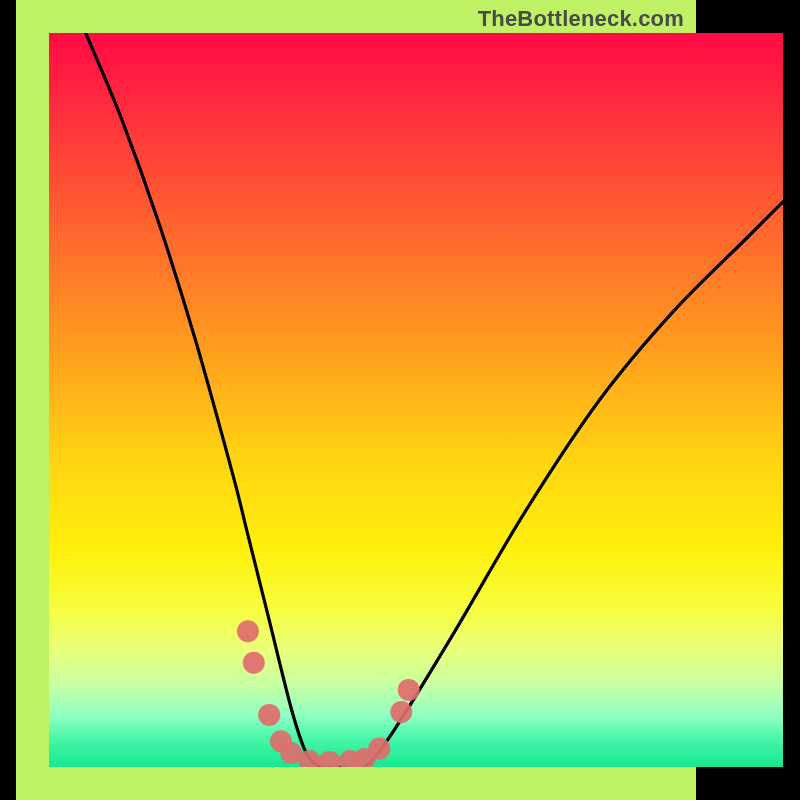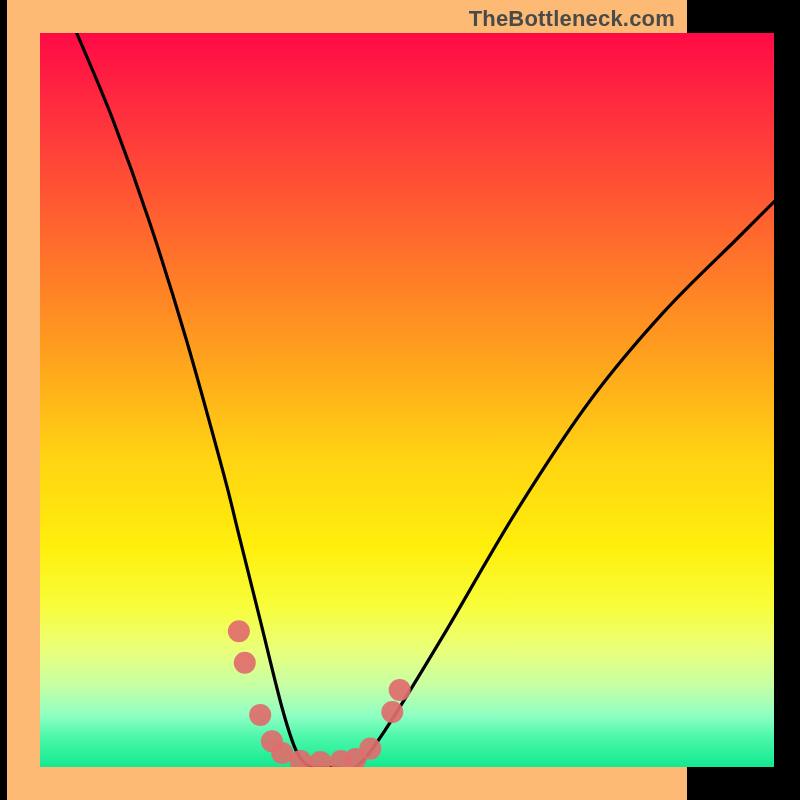--- a/index.html
+++ b/index.html
@@ -6,25 +6,25 @@
     margin: 0;
     padding: 0;
     width: 800px;
     height: 800px;
     overflow: hidden;
     background: #000;
     font-family: Arial, Helvetica, sans-serif;
   }
   .frame {
     position: absolute;
-    left: 7px;
+    left: 16px;
     top: 0;
     width: 680px;
     height: 800px;
-    background: #fdba74;
+    background: #bef264;
   }
   .plot {
     position: absolute;
     left: 33px;
     top: 33px;
     width: 734px;
     height: 734px;
     overflow: hidden;
   }
   .gradient {

